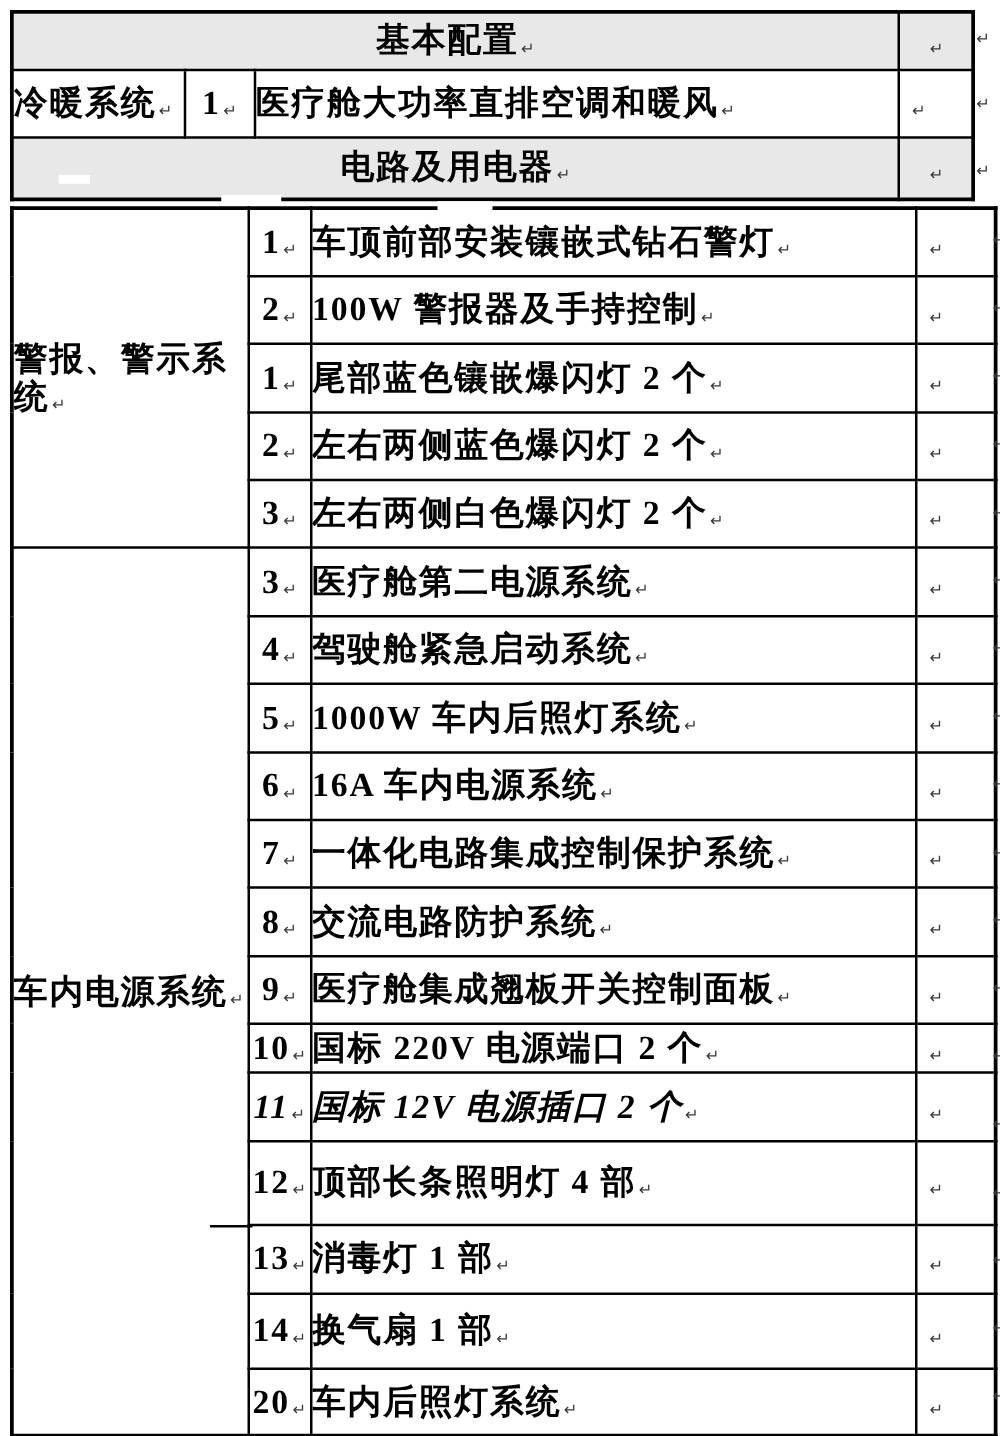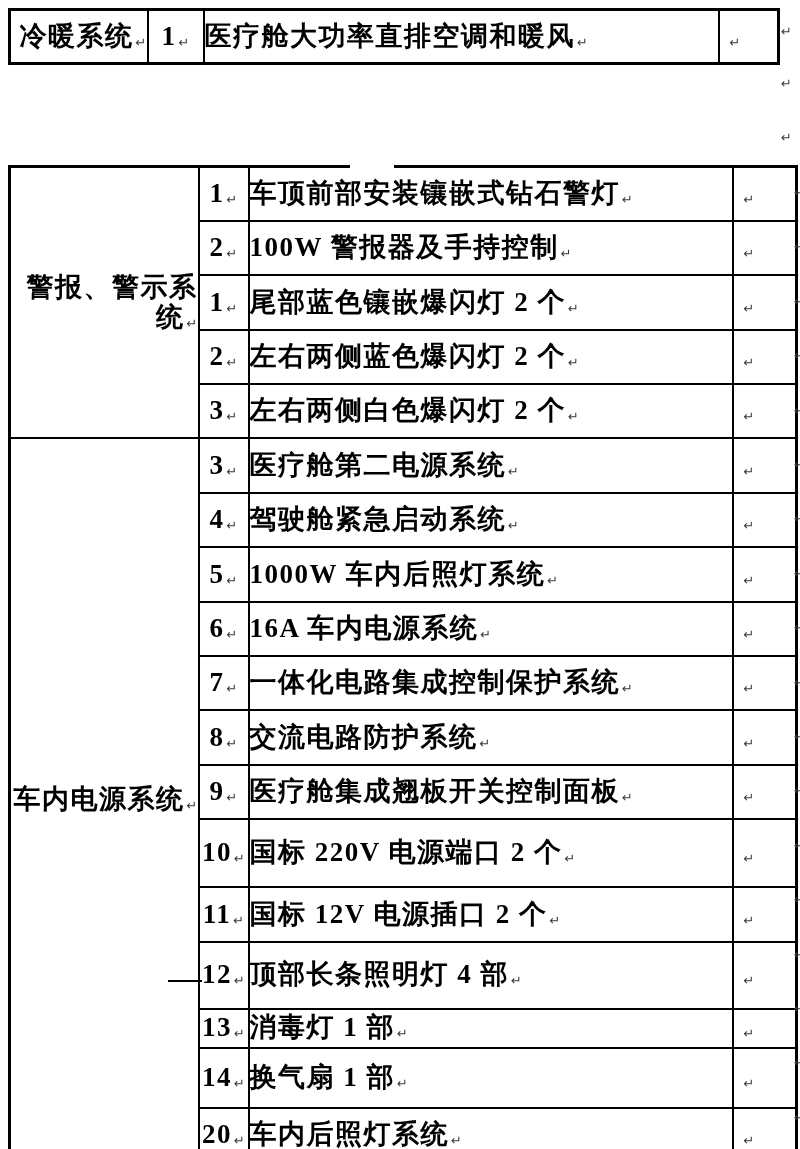--- a/index.html
+++ b/index.html
@@ -5,21 +5,21 @@
   html,body{margin:0;padding:0;background:#fff;}
   .page{position:relative;width:800px;height:1149px;background:#ffffff;overflow:hidden;
         font-family:"Liberation Serif","DejaVu Serif",serif;font-weight:bold;color:#000;}
   table.tbl{position:absolute;border-collapse:collapse;table-layout:fixed;}
   table.tbl td{border:2px solid #000;padding:0;vertical-align:middle;overflow:hidden;}
   .t1{left:8px;top:8px;width:769px;border:3px solid #000;}
   .t2{left:8px;top:165px;width:787px;border:3px solid #000;}
   td{font-size:27px;letter-spacing:1.5px;line-height:1.1;}
   tr.gray td{background:#e8e8e8;}
   td.hdr{text-align:center;}
-  td.lbl{text-align:right;margin-left:22px;}
+  td.lbl{text-align:left;margin-left:22px;}
   td.num{text-align:center;}
   td.desc{text-align:left;padding-left:11px;}
   td.pmcell{text-align:center;}
   td.pmcell.pl{text-align:left;padding-left:8px;}
   .pm{font-family:"DejaVu Sans",sans-serif;font-weight:normal;font-size:13px;color:#3a3a3a;
       letter-spacing:0;margin-left:2px;position:relative;top:2px;display:inline-block;}
   .out-pm{position:absolute;font-family:"DejaVu Sans",sans-serif;font-weight:normal;
           font-size:13px;color:#3a3a3a;}
   td.thinbot{border-bottom-width:1px;}
   .artifact{position:absolute;background:#ffffff;z-index:5;}
@@ -31,31 +31,43 @@
 <div class="page">
 
   <table class="tbl t1">
     <colgroup>
         <col style="width:138px">
         <col style="width:56px">
         <col style="width:515px">
         <col style="width:60px">
       </colgroup>
     <tbody>
+        <tr class="gray" style="height:46px">
+      <td class="hdr" colspan="3">
+        <span>基本配置</span><span class="pm">↵</span>
+      </td>
+      <td class="pmcell"><span class="pm">↵</span></td>
+    </tr>
     <tr style="height:54px">
       <td class="lbl">
         <span>冷暖系统</span><span class="pm">↵</span>
       </td>
       <td class="num">
         <span>1</span><span class="pm">↵</span>
       </td>
       <td class="desc">
         <span>医疗舱大功率直排空调和暖风</span><span class="pm">↵</span>
       </td>
       <td class="pmcell pl"><span class="pm">↵</span></td>
+    </tr>
+    <tr class="gray" style="height:50px">
+      <td class="hdr" colspan="3">
+        <span>电路及用电器</span><span class="pm">↵</span>
+      </td>
+      <td class="pmcell"><span class="pm">↵</span></td>
     </tr>
   </tbody>
     </table>
 
   <table class="tbl t2">
     <colgroup>
         <col style="width:189px">
         <col style="width:50px">
         <col style="width:484px">
         <col style="width:64px">
@@ -116,36 +128,36 @@
         <tr style="height: 54.4px;">
           <td class="num"><span>8</span><span class="pm">↵</span></td>
           <td class="desc"><span>交流电路防护系统</span><span class="pm">↵</span></td>
           <td class="pmcell pl"><span class="pm">↵</span></td>
         </tr>
         <tr style="height: 54.4px;">
           <td class="num"><span>9</span><span class="pm">↵</span></td>
           <td class="desc"><span>医疗舱集成翘板开关控制面板</span><span class="pm">↵</span></td>
           <td class="pmcell pl"><span class="pm">↵</span></td>
         </tr>
-        <tr style="height: 68px;">
+        <tr style="height: 39px;">
           <td class="num"><span>10</span><span class="pm">↵</span></td>
           <td class="desc"><span>国标 220V 电源端口 2 个</span><span class="pm">↵</span></td>
           <td class="pmcell pl"><span class="pm">↵</span></td>
         </tr>
-        <tr style="height: 54.4px;">
+        <tr style="height: 54.4px; font-style: italic;">
           <td class="num"><span>11</span><span class="pm">↵</span></td>
           <td class="desc"><span>国标 12V 电源插口 2 个</span><span class="pm">↵</span></td>
           <td class="pmcell pl"><span class="pm">↵</span></td>
         </tr>
         <tr style="height: 67px;">
           <td class="num thinbot"><span>12</span><span class="pm">↵</span></td>
           <td class="desc thinbot"><span>顶部长条照明灯 4 部</span><span class="pm">↵</span></td>
           <td class="pmcell pl"><span class="pm">↵</span></td>
         </tr>
-        <tr style="height: 39px;">
+        <tr style="height: 55px;">
           <td class="num"><span>13</span><span class="pm">↵</span></td>
           <td class="desc"><span>消毒灯 1 部</span><span class="pm">↵</span></td>
           <td class="pmcell pl"><span class="pm">↵</span></td>
         </tr>
         <tr style="height: 60px;">
           <td class="num"><span>14</span><span class="pm">↵</span></td>
           <td class="desc"><span>换气扇 1 部</span><span class="pm">↵</span></td>
           <td class="pmcell pl"><span class="pm">↵</span></td>
         </tr>
         <tr style="height: 54.4px;">

